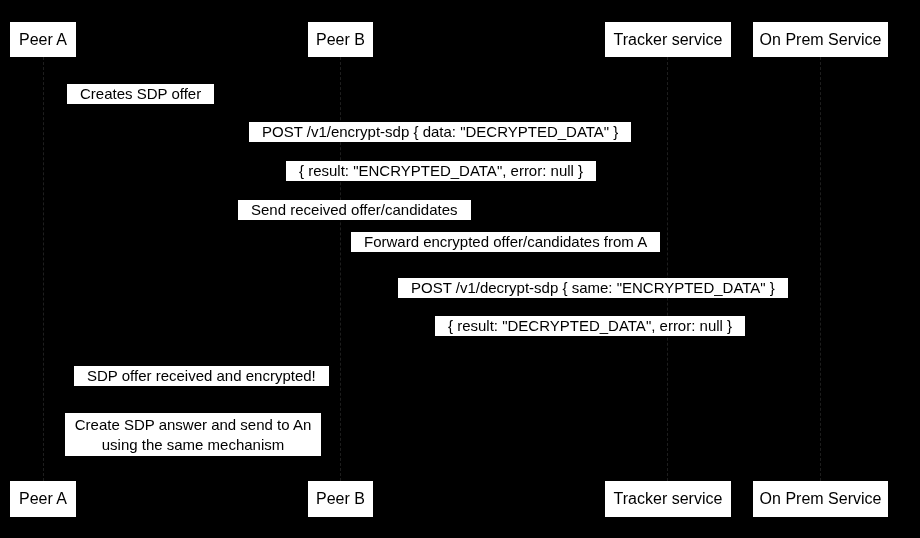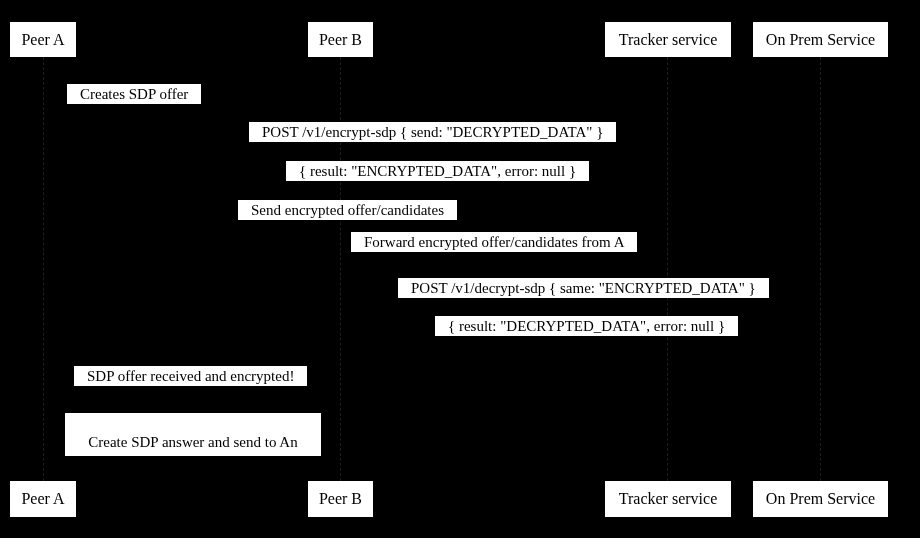--- a/index.html
+++ b/index.html
@@ -5,21 +5,21 @@
   html, body {
     margin: 0;
     padding: 0;
     background: #000000;
   }
   .diagram {
     position: relative;
     width: 920px;
     height: 538px;
     background: #000000;
-    font-family: Liberation Serif, serif;
+    font-family: Liberation Sans, sans-serif;
     overflow: hidden;
   }
   .lifeline {
     position: absolute;
     top: 57px;
     height: 424px;
     width: 0;
     border-left: 1px dashed #1e1e1e;
   }
   .actor {
@@ -45,43 +45,43 @@
     position: absolute;
     left: 65px;
     top: 413px;
     width: 256px;
     height: 43px;
     background: #ffffff;
     color: #000000;
     font-size: 15px;
     line-height: 20px;
     text-align: center;
-    padding-top: 19px;
+    padding-top: 2px;
     box-sizing: border-box;
   }
 </style>
 </head>
 <body>
 
 <div class="diagram">
 
   <div class="lifeline" style="left:43px"></div>
   <div class="lifeline" style="left:340px"></div>
   <div class="lifeline" style="left:667px"></div>
   <div class="lifeline" style="left:820px"></div>
 
   <div class="actor" style="left:10px;  top:22px; width:66px;  height:35px">Peer A</div>
   <div class="actor" style="left:308px; top:22px; width:65px;  height:35px">Peer B</div>
   <div class="actor" style="left:605px; top:22px; width:126px; height:35px">Tracker service</div>
   <div class="actor" style="left:753px; top:22px; width:135px; height:35px">On Prem Service</div>
 
   <div class="msg" style="left:67px;  top:84px">Creates SDP offer</div>
-  <div class="msg" style="left:249px; top:122px">POST /v1/encrypt-sdp { send: "DECRYPTED_DATA" }</div>
+  <div class="msg" style="left:249px; top:122px">POST /v1/encrypt-sdp { data: "DECRYPTED_DATA" }</div>
   <div class="msg" style="left:286px; top:161px">{ result: "ENCRYPTED_DATA", error: null }</div>
-  <div class="msg" style="left:238px; top:200px">Send encrypted offer/candidates</div>
+  <div class="msg" style="left:238px; top:200px">Send received offer/candidates</div>
   <div class="msg" style="left:351px; top:232px">Forward encrypted offer/candidates from A</div>
   <div class="msg" style="left:398px; top:278px">POST /v1/decrypt-sdp { same: "ENCRYPTED_DATA" }</div>
   <div class="msg" style="left:435px; top:316px">{ result: "DECRYPTED_DATA", error: null }</div>
   <div class="msg" style="left:74px;  top:366px">SDP offer received and encrypted!</div>
 
   <div class="note">
     <div>Create SDP answer and send to An</div>
     <div>using the same mechanism</div>
   </div>
 

